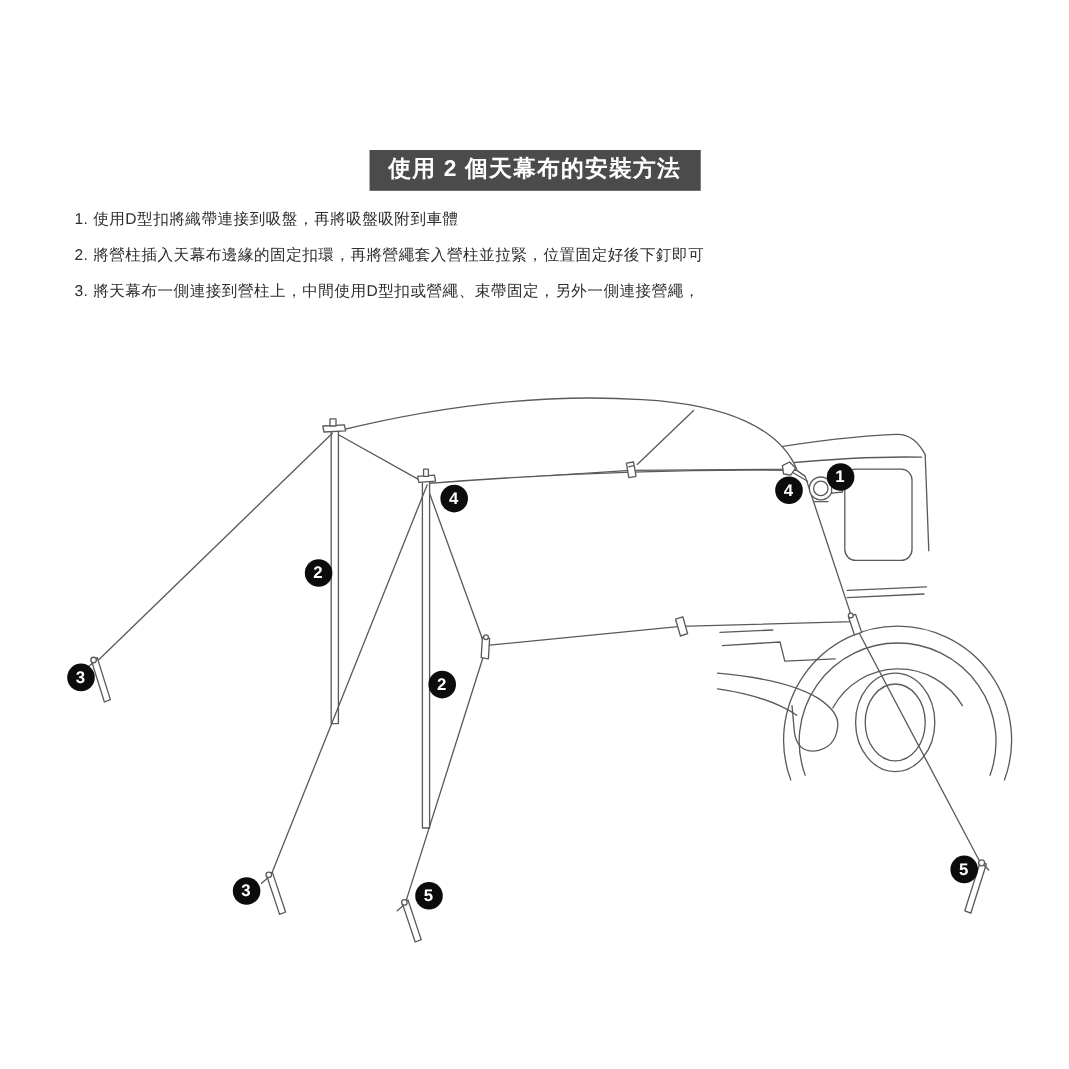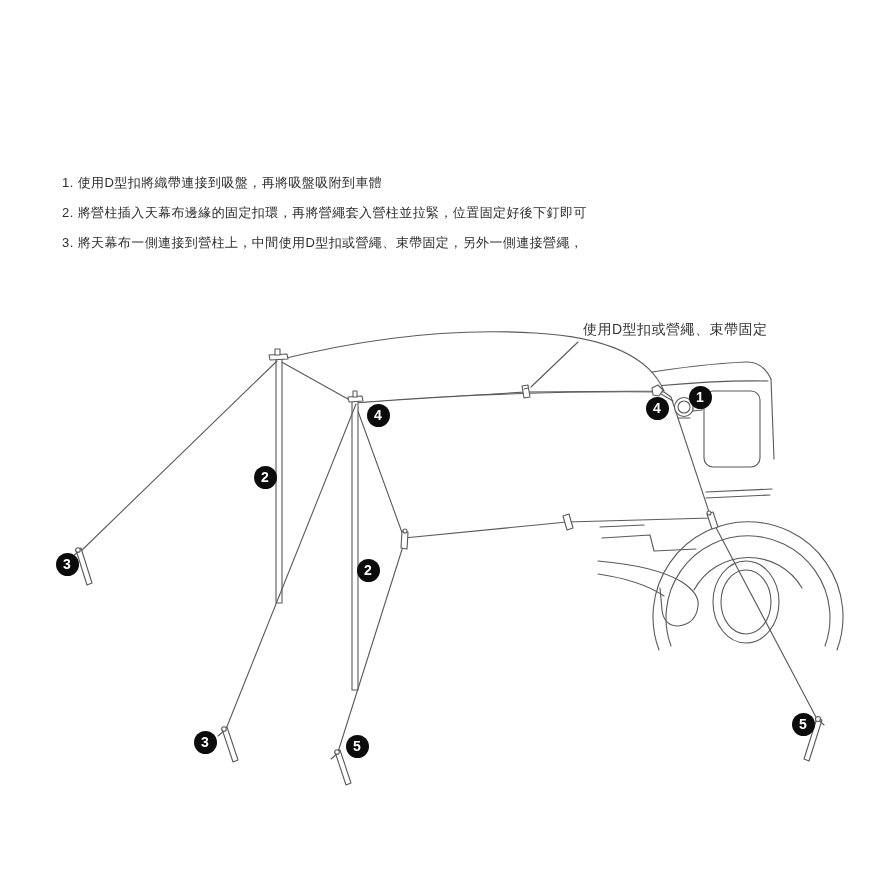--- a/index.html
+++ b/index.html
@@ -31,20 +31,21 @@
     position:absolute; width:23px; height:23px; border-radius:50%;
     background:var(--badge-bg); color:var(--badge-text);
     font-weight:bold; font-size:14px; line-height:23px; text-align:center;
   }
 </style>
 </head>
 <body>
 
 <div class="page" style="--banner-bg: #4b4b4b; --banner-text: #ffffff; --text: #2e2e2e; --line: #5a5a5a; --badge-bg: #0c0c0c; --badge-text: #ffffff;">
 
+  <div class="banner">使用 2 個天幕布的安裝方法</div>
 
   <div class="instructions">
     <div class="instr-line">1. 使用D型扣將織帶連接到吸盤，再將吸盤吸附到車體</div>
     <div class="instr-line">2. 將營柱插入天幕布邊緣的固定扣環，再將營繩套入營柱並拉緊，位置固定好後下釘即可</div>
     <div class="instr-line">3. 將天幕布一側連接到營柱上，中間使用D型扣或營繩、束帶固定，另外一側連接營繩，</div>
   </div>
 
   <svg class="diagram" width="891" height="891" viewBox="0 0 891 891" fill="none" stroke="#5a5a5a" stroke-width="1.1" stroke-linecap="round" stroke-linejoin="round">
 
     <g>
@@ -135,21 +136,20 @@
       <line x1="678" y1="418" x2="690" y2="418"></line>
     </g>
     <g fill="#ffffff">
       <path d="M 652,388 L 658,385 L 663,390 L 659,396 L 653,395 Z"></path>
       <line x1="661" y1="394" x2="673" y2="401"></line>
     </g>
 
     <line x1="578" y1="342" x2="531" y2="387"></line>
   </svg>
 
-  <div class="annotation">使用D型扣或營繩、束帶固定</div>
 
   <div class="markers-layer">
       <div class="marker" style="left: 688.5px; top: 385.5px;">1</div>
       <div class="marker" style="left: 645.5px; top: 396.5px;">4</div>
       <div class="marker" style="left: 366.5px; top: 403.5px;">4</div>
       <div class="marker" style="left: 253.5px; top: 465.5px;">2</div>
       <div class="marker" style="left: 356.5px; top: 558.5px;">2</div>
       <div class="marker" style="left: 55.5px; top: 552.5px;">3</div>
       <div class="marker" style="left: 193.5px; top: 730.5px;">3</div>
       <div class="marker" style="left: 345.5px; top: 734.5px;">5</div>

